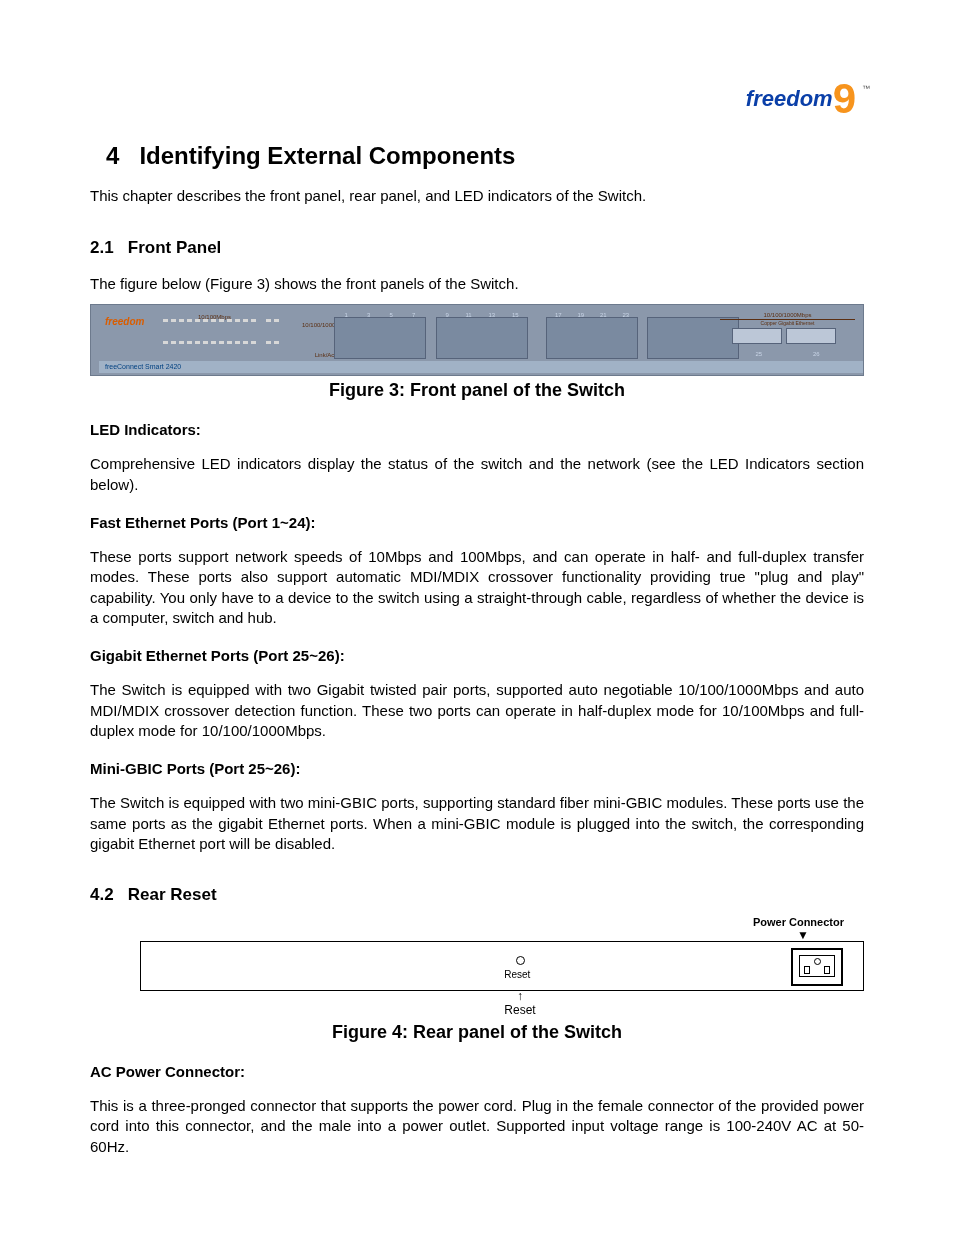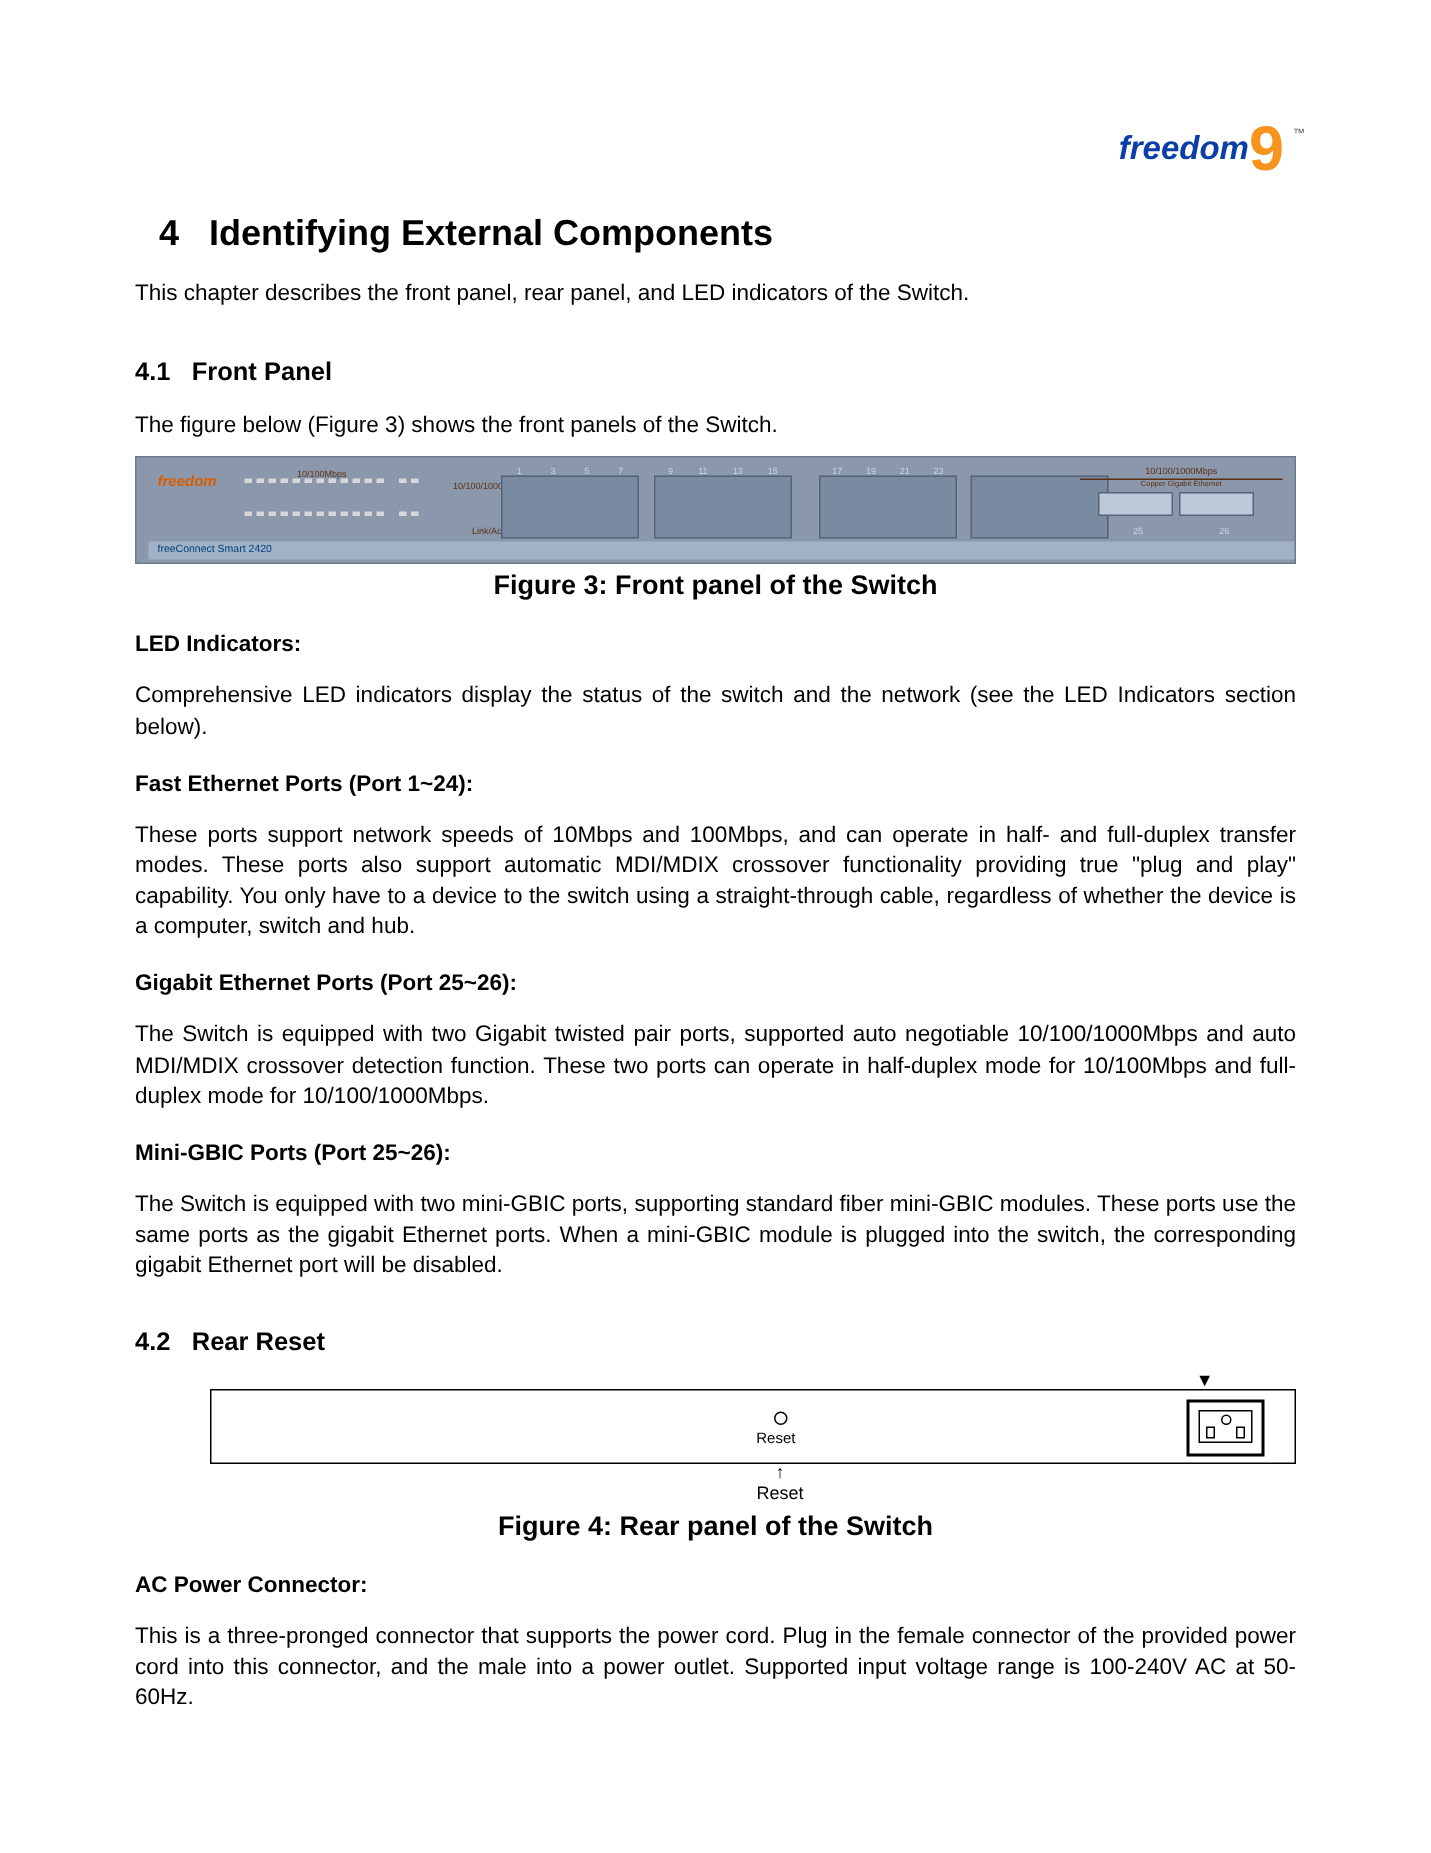--- a/index.html
+++ b/index.html
@@ -250,21 +250,21 @@
 <div class="logo">
   <span class="logo-text">freedom</span><span class="logo-nine">9</span><span class="logo-tm">™</span>
 </div>
 
 <h1 class="chapter">
   <span>4</span>&nbsp;&nbsp;&nbsp;<span>Identifying External Components</span>
 </h1>
 <p>This chapter describes the front panel, rear panel, and LED indicators of the Switch.</p>
 
 <h2 class="section">
-  <span>4.1</span>&nbsp;&nbsp;&nbsp;<span>Front Panel</span>
+  <span>2.1</span>&nbsp;&nbsp;&nbsp;<span>Front Panel</span>
 </h2>
 <p>The figure below (Figure 3) shows the front panels of the Switch.</p>
 
 <div class="frontpanel">
   <div class="fp-logo">freedom</div>
   <div class="fp-ledblock">
     <div class="fp-ledlbl fp-speed1">10/100Mbps</div>
     <div class="fp-ledlbl fp-speed2">10/100/1000Mbps</div>
     <div class="fp-ledlbl fp-link">Link/Act</div>
     <div class="fp-ledrow"><span class="fp-led"></span><span class="fp-led"></span><span class="fp-led"></span><span class="fp-led"></span><span class="fp-led"></span><span class="fp-led"></span><span class="fp-led"></span><span class="fp-led"></span><span class="fp-led"></span><span class="fp-led"></span><span class="fp-led"></span><span class="fp-led"></span>&nbsp;<span class="fp-led"></span><span class="fp-led"></span></div>
@@ -323,20 +323,21 @@
 <p class="justify">The Switch is equipped with two Gigabit twisted pair ports, supported auto negotiable 10/100/1000Mbps and auto MDI/MDIX crossover detection function. These two ports can operate in half-duplex mode for 10/100Mbps and full-duplex mode for 10/100/1000Mbps.</p>
 
 <div class="subhead">Mini-GBIC Ports (Port 25~26):</div>
 <p class="justify">The Switch is equipped with two mini-GBIC ports, supporting standard fiber mini-GBIC modules. These ports use the same ports as the gigabit Ethernet ports.  When a mini-GBIC module is plugged into the switch, the corresponding gigabit Ethernet port will be disabled.</p>
 
 <h2 class="section">
   <span>4.2</span>&nbsp;&nbsp;&nbsp;<span>Rear Reset</span>
 </h2>
 
 <div class="rearwrap">
+  <div class="rear-label">Power Connector</div>
   <div class="rear-arrow-down">▼</div>
   <div class="rearpanel">
     <div class="reset-hole"></div>
     <div class="reset-lbl-in">Reset</div>
     <div class="powerconn">
       <div class="powerconn-inner">
         <div class="pc-pin g"></div>
         <div class="pc-pin l"></div>
         <div class="pc-pin r"></div>
       </div>

